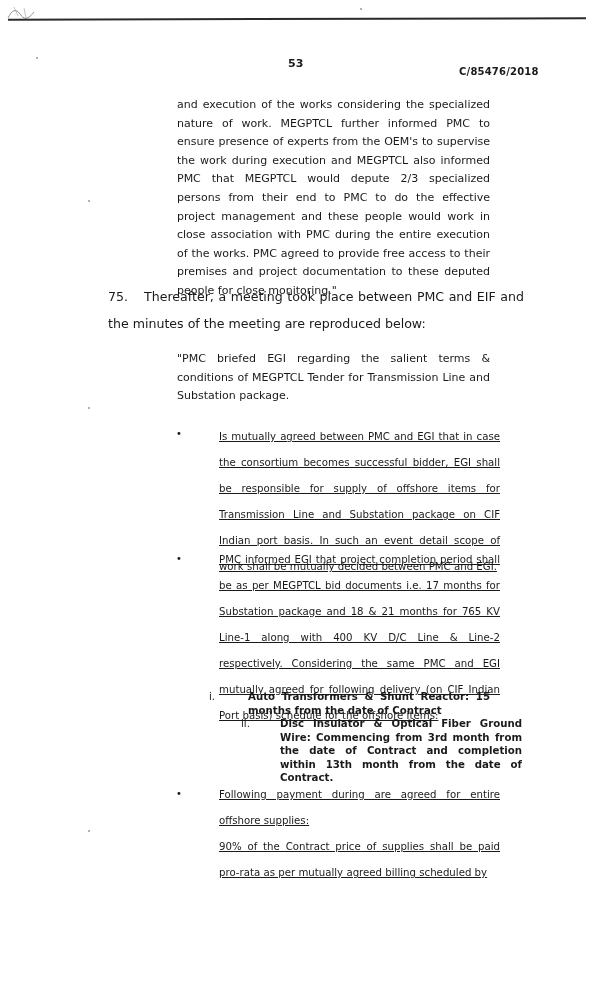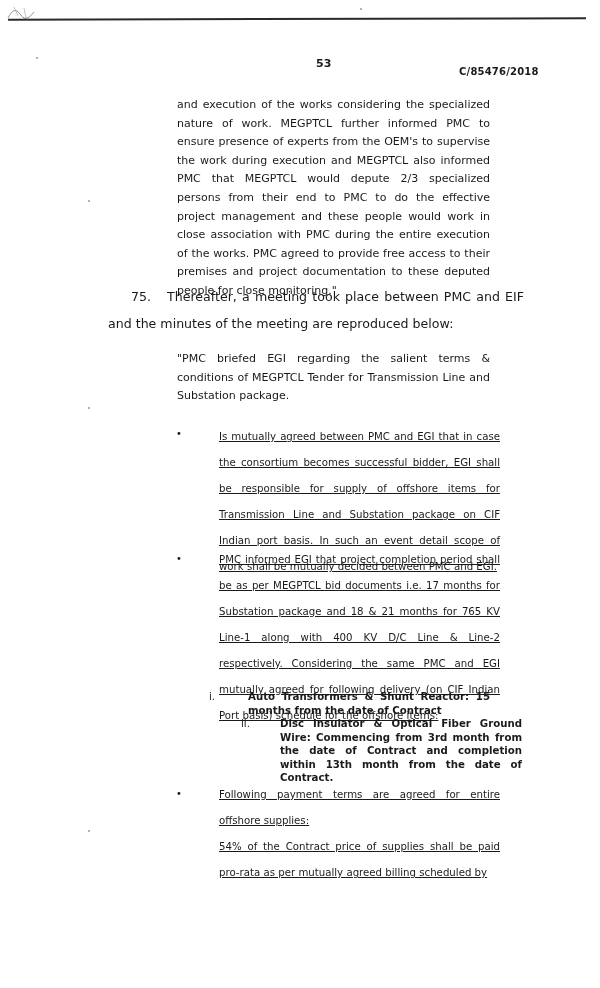--- a/index.html
+++ b/index.html
@@ -1,24 +1,24 @@
 <!DOCTYPE html>
 <html><head>
 <meta charset="utf-8">
 <style>
   html, body { margin: 0; padding: 0; background: #ffffff; }
   body { width: 600px; height: 988px; position: relative; overflow: hidden; font-family: "DejaVu Sans", sans-serif; color: #1a1a1a; }
   .topline { position: absolute; left: 8px; top: 18px; width: 578px; height: 2px; background: #2a2a2a; transform: rotate(-0.15deg); }
   .scribble { position: absolute; left: 6px; top: 4px; width: 40px; height: 18px; }
-  .pagenum { position: absolute; left: 288px; top: 57px; font-size: 11px; font-weight: bold; margin-left: 28px; }
+  .pagenum { position: absolute; left: 288px; top: 57px; font-size: 11px; font-weight: bold; }
   .caseno { position: absolute; left: 459px; top: 66px; font-size: 10px; font-weight: bold; letter-spacing: 0.2px; }
   .p { position: absolute; font-size: 11px; line-height: 18.6px; text-align: justify; text-align-last: left; }
   .quote1 { left: 177px; top: 96px; width: 313px; }
   .para75 { left: 108px; top: 283px; width: 416px; font-size: 12.6px; line-height: 27px; }
-  .para75 .num { display: inline-block; width: 36px; margin-left: 23px; }
+  .para75 .num { display: inline-block; width: 36px; }
   .quote2 { left: 177px; top: 350px; width: 313px; }
   .bullet { position: absolute; left: 176px; font-size: 10px; }
   .btext { position: absolute; left: 219px; width: 281px; font-size: 10.2px; line-height: 26px; text-align: justify; text-align-last: left; text-decoration: underline; }
   .sub { position: absolute; font-size: 10.2px; line-height: 13.6px; }
   .subnum { left: 209px; }
   .subtext { left: 248px; width: 242px; text-align: justify; text-align-last: left; font-weight: bold; }
   .dot { position: absolute; width: 2px; height: 2px; background: #999; border-radius: 1px; }
 </style>
 </head>
 <body>
@@ -50,14 +50,14 @@
 
 <div class="bullet" style="top:553px;">•</div>
 <div class="btext" style="top:547px;">PMC informed EGI that project completion period shall be as per MEGPTCL bid documents i.e. 17 months for Substation package and 18 &amp; 21 months for 765 KV Line-1 along with 400 KV D/C Line &amp; Line-2 respectively. Considering the same PMC and EGI mutually agreed for following delivery (on CIF Indian Port basis) schedule for the offshore items:</div>
 
 <div class="sub subnum" style="top:690px;">i.</div>
 <div class="sub subtext" style="top:690px;">Auto Transformers &amp; Shunt Reactor: 15 months from the date of Contract</div>
 <div class="sub subnum" style="top:717px;margin-left:32px;">ii.</div>
 <div class="sub subtext" style="top:717px;margin-left:32px;">Disc Insulator &amp; Optical Fiber Ground Wire: Commencing from 3rd month from the date of Contract and completion within 13th month from the date of Contract.</div>
 
 <div class="bullet" style="top:788px;">•</div>
-<div class="btext" style="top:782px;">Following payment terms are agreed for entire offshore supplies:</div>
-<div class="btext" style="top:834px;">54% of the Contract price of supplies shall be paid pro-rata as per mutually agreed billing scheduled by</div>
+<div class="btext" style="top:782px;">Following payment during are agreed for entire offshore supplies:</div>
+<div class="btext" style="top:834px;">90% of the Contract price of supplies shall be paid pro-rata as per mutually agreed billing scheduled by</div>
 
 </body></html>

